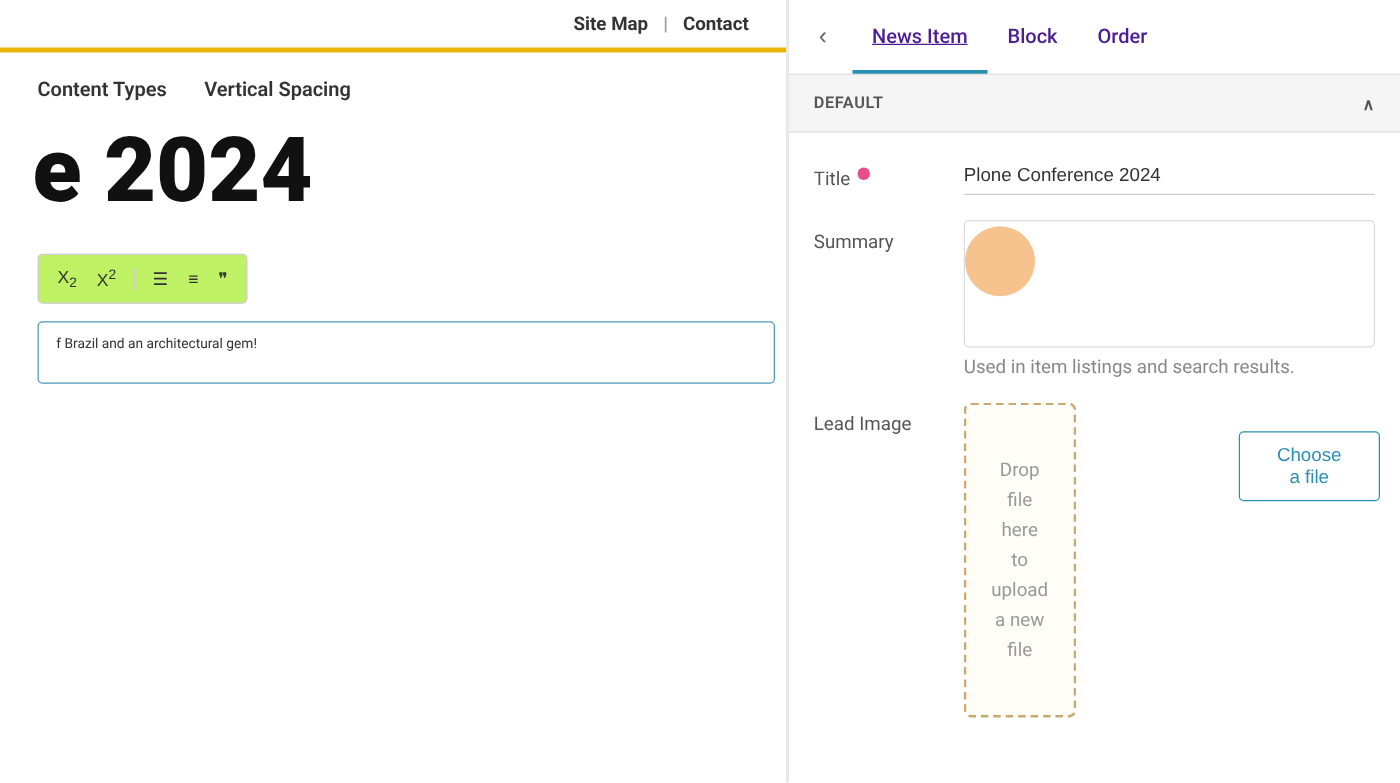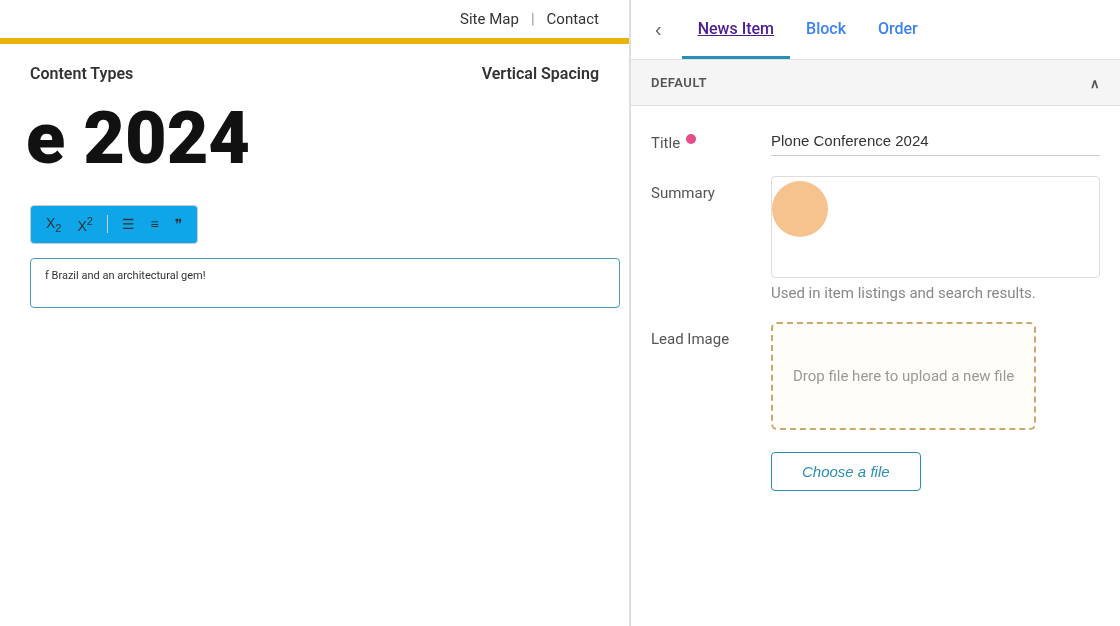--- a/index.html
+++ b/index.html
@@ -20,21 +20,22 @@
       overflow: hidden;
       border-right: 1px solid #e0e0e0;
     }
 
     .top-nav {
       display: flex;
       align-items: center;
       justify-content: flex-end;
       padding: 10px 30px;
       gap: 12px;
-      border-bottom: 6px solid #eab308;
+      border-bottom: 4px solid #eab308;
+      font-weight: bold;
     }
 
     .top-nav a {
       color: #333;
       text-decoration: none;
       font-size: 15px;
     }
 
     .top-nav .divider {
       color: #999;
@@ -42,21 +43,20 @@
     }
 
     .content-area {
       padding: 20px 30px;
     }
 
     .content-types-row {
       display: flex;
       gap: 30px;
       margin-bottom: 20px;
-      justify-content: space-between;
     }
 
     .content-types-row span {
       font-size: 16px;
       font-weight: 600;
       color: #333;
     }
 
     .big-title {
       font-size: 72px;
@@ -65,21 +65,21 @@
       line-height: 1;
       margin-bottom: 30px;
       margin-left: -4px;
     }
 
     .toolbar {
       display: flex;
       align-items: center;
       gap: 6px;
       padding: 6px 10px;
-      background: #0ea5e9;
+      background: #bef264;
       border: 1px solid #ccc;
       border-radius: 4px;
       width: fit-content;
       margin-bottom: 14px;
     }
 
     .toolbar-btn {
       background: none;
       border: none;
       cursor: pointer;
@@ -160,21 +160,21 @@
       text-decoration: none;
     }
 
     .panel-tab.active {
       color: #4c1d95;
       border-bottom-color: #2b8fb3;
       text-decoration: underline;
     }
 
     .panel-tab.teal {
-      color: #3b82f6;
+      color: #4c1d95;
     }
 
     .panel-section-header {
       display: flex;
       align-items: center;
       justify-content: space-between;
       padding: 12px 20px;
       background: #f5f5f5;
       border-bottom: 1px solid #e0e0e0;
     }
@@ -266,31 +266,30 @@
       text-align: center;
       color: #999;
       font-size: 15px;
       background: #fffdf8;
       line-height: 1.6;
       flex: 1;
     }
 
     .choose-file-btn {
       display: block;
-      margin-top: 12px;
+      margin-top: 23px;
       padding: 10px 30px;
       border: 1.5px solid #2b8fb3;
       border-radius: 4px;
       background: #fff;
       color: #2b8fb3;
       font-size: 15px;
       cursor: pointer;
       width: 100%;
-      text-align: right;
-      font-style: italic;
+      text-align: center;
     }
 
     
     .summary-field-wrap {
       flex: 1;
       position: relative;
     }
 
     .summary-circle {
       width: 56px;
@@ -386,21 +385,21 @@
       </div>
       <div class="summary-field-wrap" style="position:relative;">
         <div style="border:1px solid #ddd; border-radius:4px; min-height:80px; padding:8px; position:relative; background:#fff;">
           <div class="summary-circle"></div>
           <textarea class="summary-textarea" style="border: none; outline: none; resize: none; width: 100%; min-height: 60px; font-size: 15px; background: transparent;"></textarea>
         </div>
         <p class="field-help">Used in item listings and search results.</p>
       </div>
     </div>
 
-    <div class="field-row" style="flex-direction:column; gap:10px;">
+    <div class="field-row" style="flex-direction:row; gap:10px;">
       <div style="display:flex; align-items:flex-start; gap:20px;">
         <div class="field-label">
           <span>Lead Image</span>
         </div>
         <div class="drop-zone">
           <span>Drop file here to upload a new file</span>
         </div>
       </div>
       <div style="padding-left: 120px;">
         <button class="choose-file-btn">Choose a file</button>

